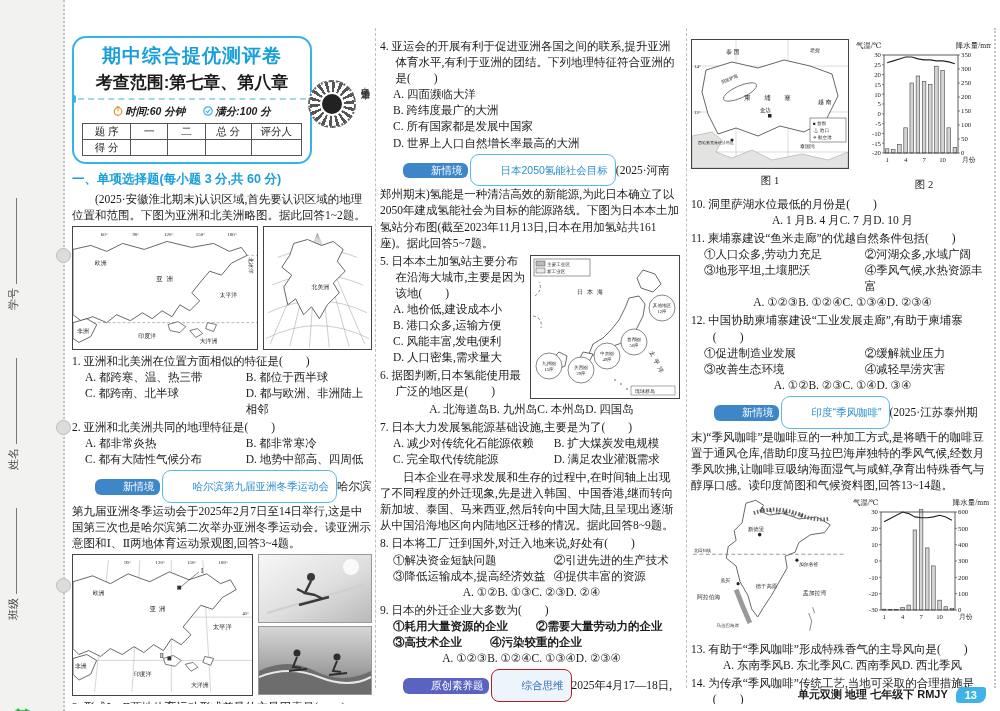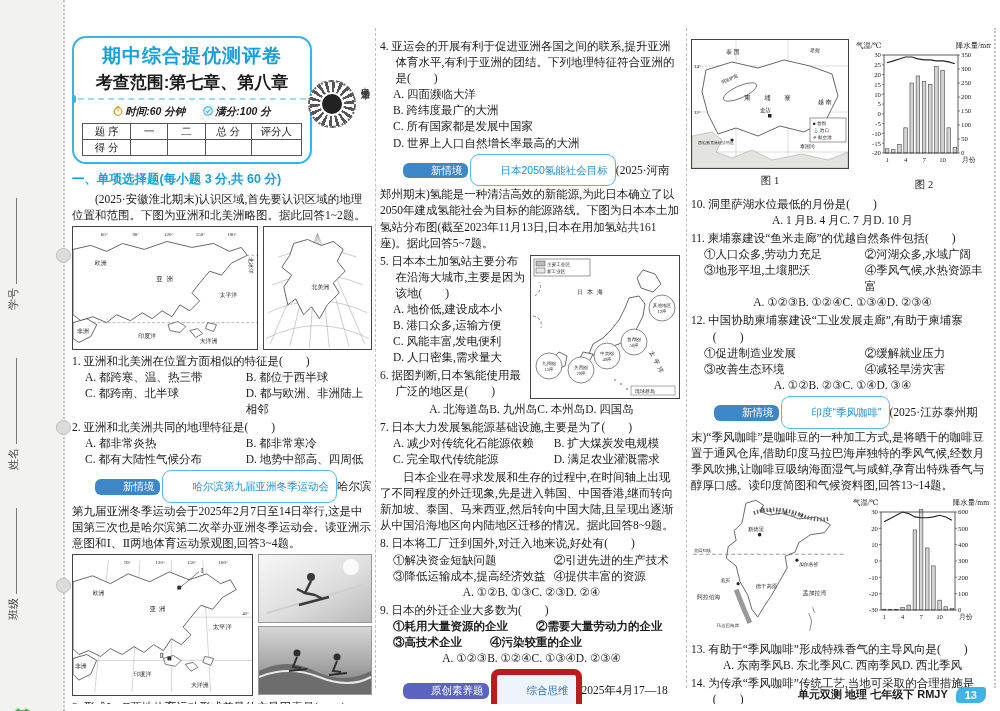--- a/index.html
+++ b/index.html
@@ -48,21 +48,21 @@
   .opts1{padding-left:13px;}
   .optrow{display:flex;justify-content:center;padding:0 10px 0 13px;}
   .items2{display:grid;grid-template-columns:56% 44%;padding-left:13px;}
   .itemsrow{display:flex;gap:28px;padding-left:13px;font-weight:bold;}
   
   .badge{display:inline-block;background:#3d86c8;color:#fff;font-size:10.5px;padding:0 5px;border-radius:6px;
          font-family:"Liberation Sans",sans-serif;line-height:1.5;}
   .badge.purple{background:#5b63c0;}
   .tag{display:inline-block;color:#2a8fd0;border:1px solid #59b8e8;border-radius:9px;padding:8px 7px;font-size:10.5px;
        font-family:"Liberation Sans",sans-serif;line-height:1.4;margin-left:2px;}
-  .tag.fill{background:#eef4fb;border:6px solid #b91c1c;color:#2f6fb8;border-radius:8px;}
+  .tag.fill{background:#eef4fb;border:1px solid #b91c1c;color:#2f6fb8;border-radius:8px;}
   p.ctx{margin:3px 0 1px 0;text-indent:2em;}
   
   .figrow{display:flex;gap:5px;margin:3px 0;align-items:flex-start;}
   .mapbox{border:1px solid #444;background:#fff;}
   .figcap{text-align:center;font-size:10.5px;margin-top:1px;}
   .photos{display:flex;flex-direction:column;gap:3px;}
   .photo{width:112px;height:67px;position:relative;overflow:hidden;border:1px solid #999;}
   .photo.ski{background:linear-gradient(150deg,#f7f7f7 0%,#dedede 55%,#b9b9b9 100%);}
   .photo.surf{background:linear-gradient(180deg,#d6d6d6 0%,#a8a8a8 55%,#787878 100%);}
   .q5wrap{position:relative;padding-right:152px;min-height:148px;}

